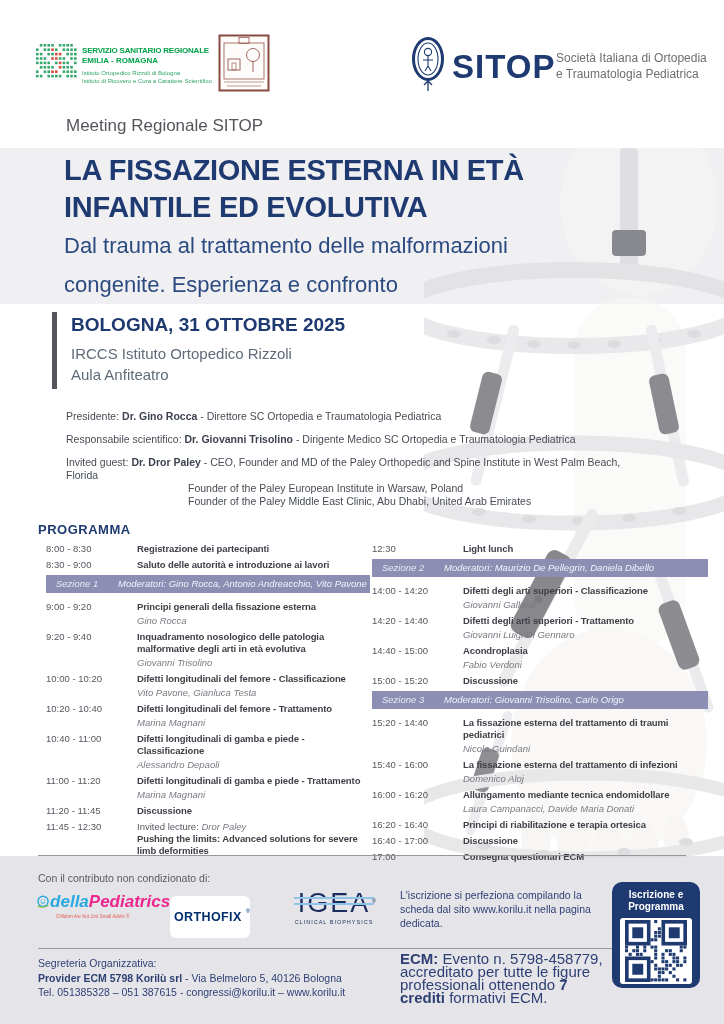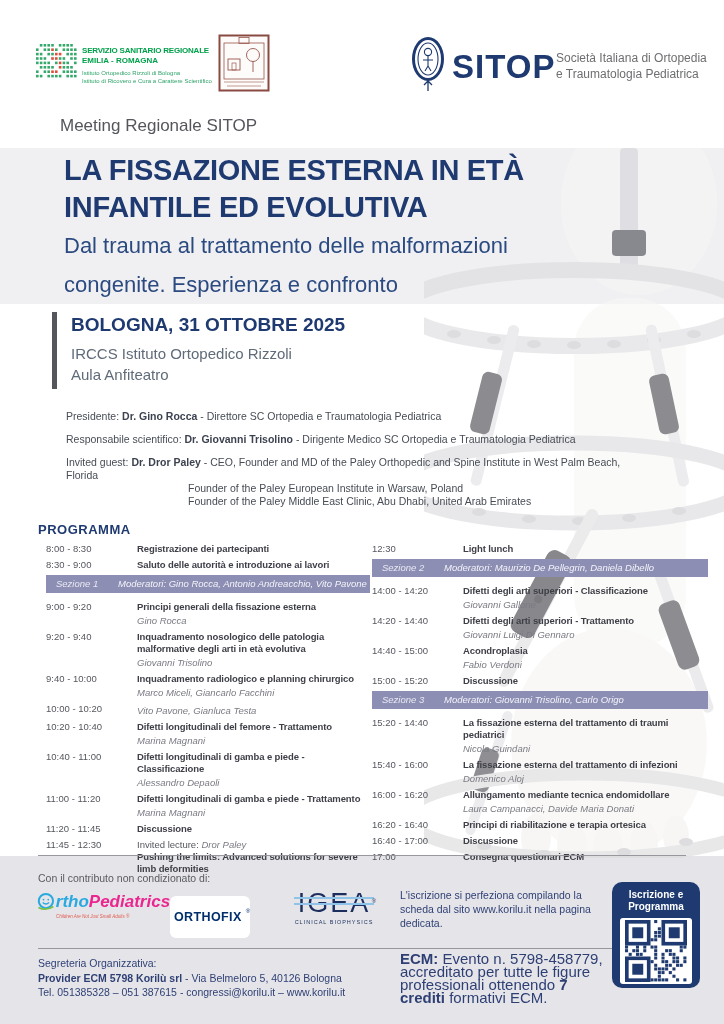--- a/index.html
+++ b/index.html
@@ -15,21 +15,21 @@
   .ssr-text{position:absolute;left:82px;top:46px;color:#00a14b;width:140px;}
   .ssr-l1{font-size:8px;font-weight:bold;letter-spacing:-.2px;line-height:10px;}
   .ssr-l2{font-size:8px;font-weight:bold;line-height:10px;margin-bottom:3px;}
   .ssr-l3{font-size:6px;line-height:8px;color:#2fa36a;}
   .etching{position:absolute;left:218px;top:34px;}
   .sitop-emblem{position:absolute;left:408px;top:36px;}
   .sitop-acronym{position:absolute;left:452px;top:48px;font-size:33px;font-weight:bold;color:#1e3a70;letter-spacing:1px;}
   .sitop-name{position:absolute;left:556px;top:50px;font-size:12px;line-height:16px;color:#6d6e71;}
 
   
-  .kicker{position:absolute;left:60px;top:116px;font-size:17px;color:#54565c;}
+  .kicker{position:absolute;left:66px;top:116px;font-size:17px;color:#54565c;}
   .title{position:absolute;left:64px;top:152px;font-size:29px;line-height:37px;font-weight:bold;color:#1e3a70;letter-spacing:-.3px;}
   .subtitle{position:absolute;left:64px;top:226px;font-size:22px;line-height:39px;color:#2b4a80;}
   .venue{position:absolute;left:52px;top:312px;border-left:5px solid #55565c;padding:2px 0 4px 14px;}
   .venue-date{font-size:19px;font-weight:bold;color:#1e3a70;margin-bottom:7px;}
   .venue-line{font-size:15px;line-height:21px;color:#5f6b78;}
   .people{position:absolute;left:66px;top:410px;font-size:10.5px;line-height:13px;color:#474c55;width:580px;}
   .people p{margin:0 0 10px;}
   .people b{color:#3c4250;}
   .guest-extra{margin-left:122px;}
 
@@ -293,29 +293,23 @@
           </div>
         </div>
       <div class="prow">
           <span class="ptime">9:20 - 9:40</span>
           <div class="pbody">
             <span class="pt">Inquadramento nosologico delle patologia malformative degli arti in età evolutiva</span>
             <span class="spk">Giovanni Trisolino</span>
           </div>
         </div>
       <div class="prow">
-          <span class="ptime">9:40 - 10:00</span>
-          <div class="pbody">
-            <span class="pt">Inquadramento radiologico e planning chirurgico</span>
-            <span class="spk">Marco Miceli, Giancarlo Facchini</span>
-          </div>
-        </div>
-      <div class="prow">
           <span class="ptime">10:00 - 10:20</span>
           <div class="pbody">
+            <span class="pt">Difetti longitudinali del femore - Classificazione</span>
             <span class="spk">Vito Pavone, Gianluca Testa</span>
           </div>
         </div>
       <div class="prow">
           <span class="ptime">10:20 - 10:40</span>
           <div class="pbody">
             <span class="pt">Difetti longitudinali del femore - Trattamento</span>
             <span class="spk">Marina Magnani</span>
           </div>
         </div>
@@ -437,21 +431,21 @@
     <div class="sponsors-heading">Con il contributo non condizionato di:</div>
     <div class="sponsor-op">
       <div class="op-line">
         <svg width="20" height="20" viewBox="0 0 20 20">
           <circle cx="10" cy="9" r="7.2" fill="none" stroke="#2aa9e0" stroke-width="2"></circle>
           <circle cx="7.6" cy="7.5" r="0.9" fill="#2aa9e0"></circle>
             <circle cx="12.4" cy="7.5" r="0.9" fill="#2aa9e0"></circle>
           <path d="M6.8 10.4 Q10 13.6 13.2 10.4" fill="none" stroke="#2aa9e0" stroke-width="1.4"></path>
           <path d="M2.5 15.5 Q10 19.5 17.5 14.5" fill="none" stroke="#7ac143" stroke-width="1.8"></path>
         </svg>
-          <span class="op-blue">rtho</span>
+          <span class="op-blue">della</span>
           <span class="op-pink">Pediatrics</span>
           <span class="op-reg">®</span>
       </div>
       <div class="op-tagline">Children Are Not Just Small Adults ®</div>
     </div>
     <div class="sponsor-of">
       <svg width="15" height="15" viewBox="0 0 15 15">
         <circle cx="7.5" cy="7.5" r="7.2" fill="#002f6c"></circle>
         <path d="M4 10 Q7.5 3 11.5 5 Q8.5 6 7 11 Z" fill="#ffffff"></path>
       </svg>

